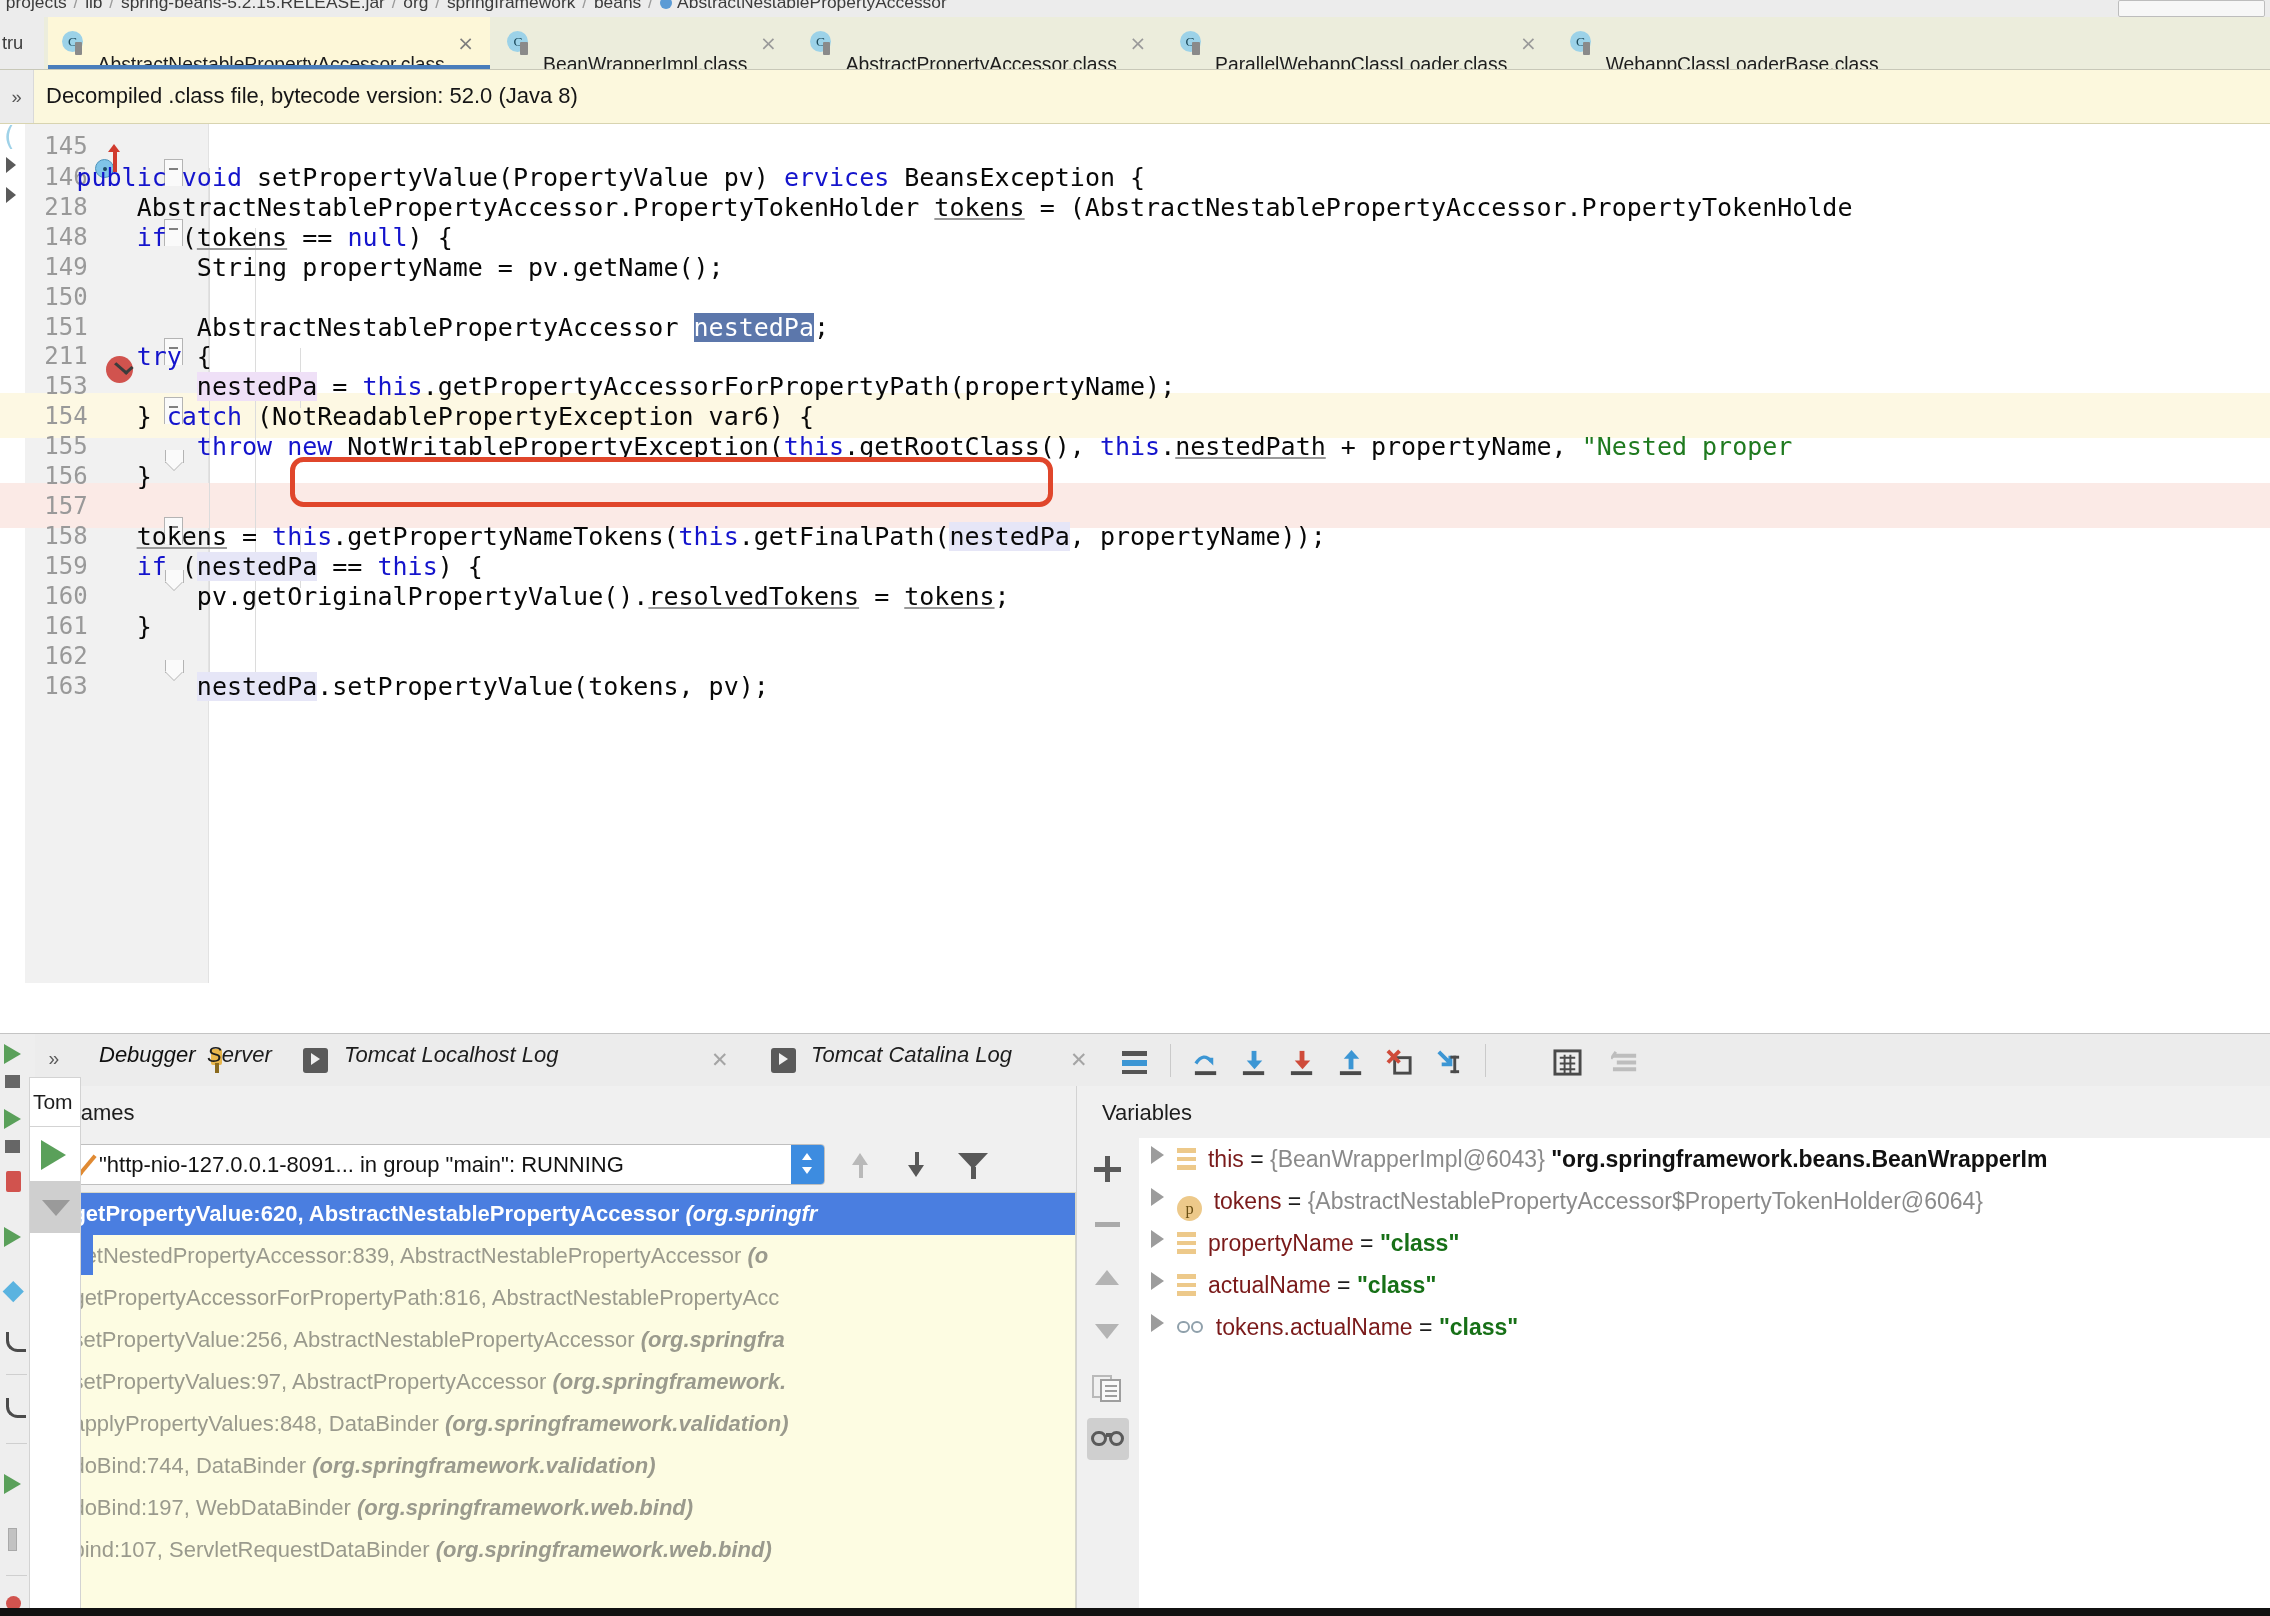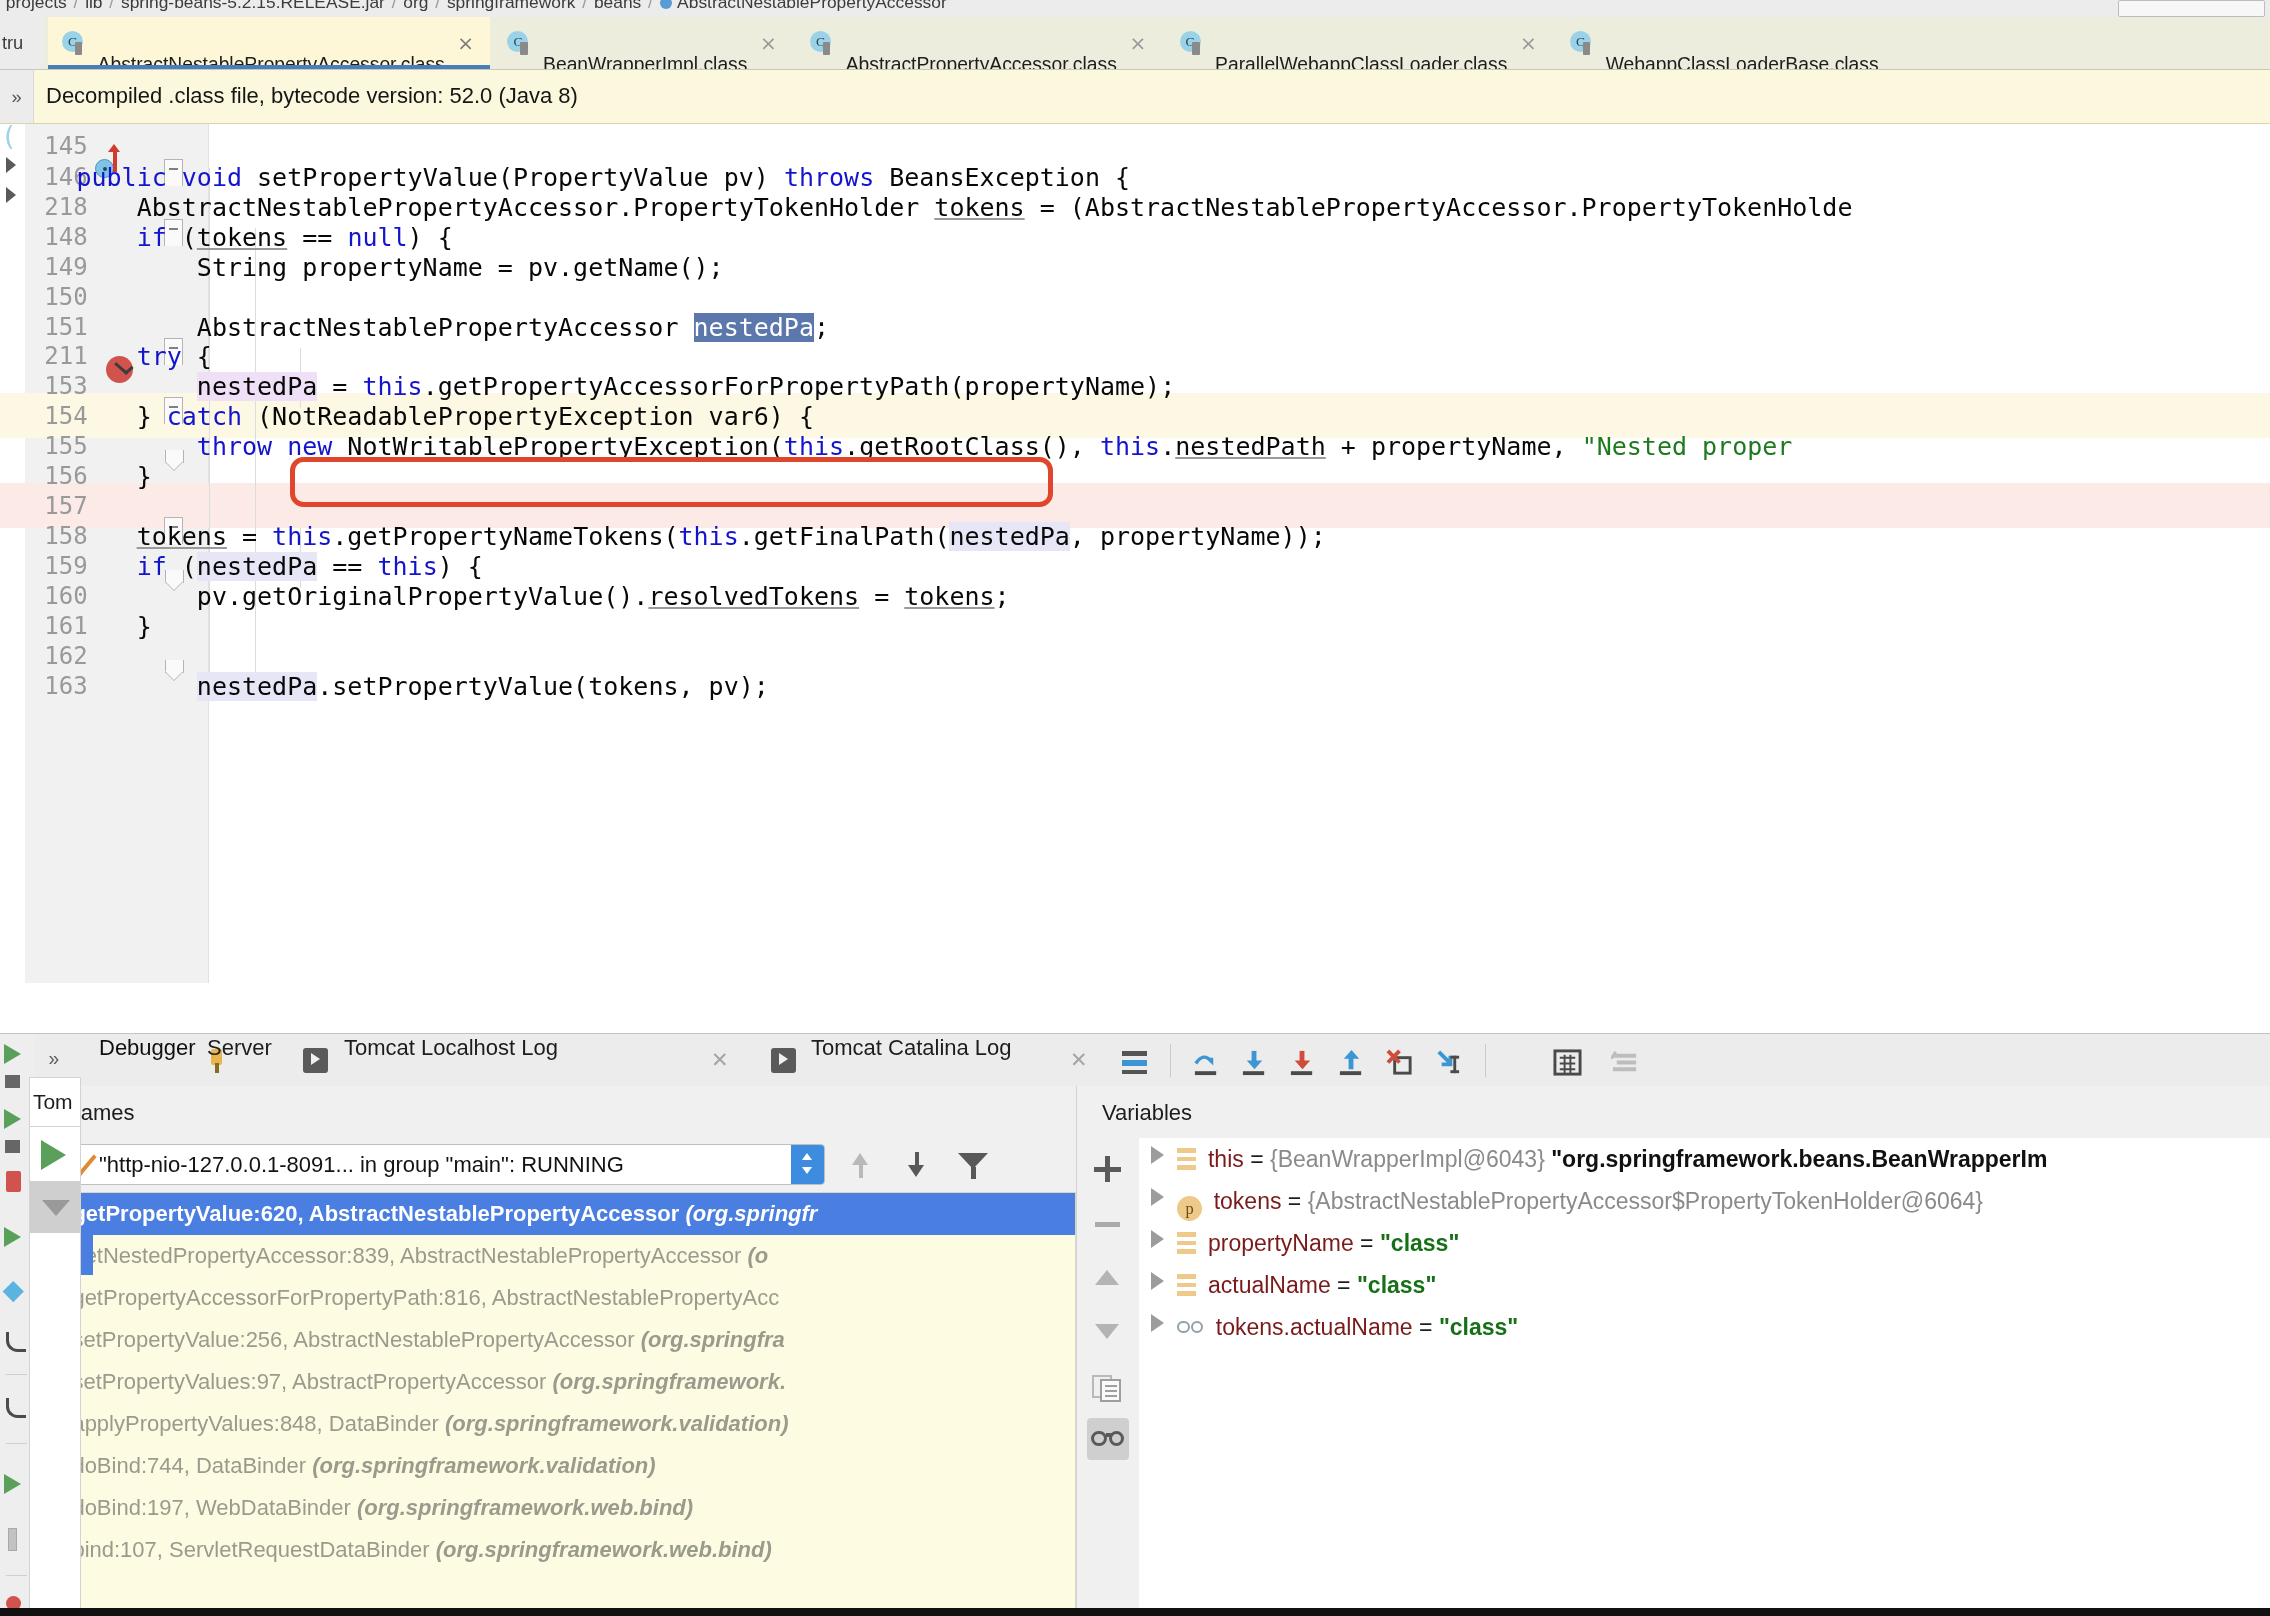--- a/index.html
+++ b/index.html
@@ -274,22 +274,23 @@
 
   .dw-tabbar {
     position: absolute; left: 35px; top: 0; right: 0; height: 52px;
     background: #ececec; border-bottom: 1px solid #d3d3d3;
   }
   .dw-expand {
     position: absolute; left: 13.5px; top: 13.5px;
     font-size: 19.3px; color: #5a5a5a;
   }
   .dw-tab {
-    position: absolute; top: 1px; font-size: 22px; color: #1d1d1d;
+    position: absolute; top: 8px; font-size: 22px; color: #1d1d1d;
     white-space: nowrap;
+    font-style: italic;
   }
   .dw-tab.sel { color: #101010; }
   .dw-runicon {
     position: absolute; top: 13.5px; width: 25px; height: 25px;
     background: #5a5a5a; border-radius: 2.9px;
   }
   .dw-runicon::after {
     content:""; position:absolute; left:7.7px; top:5.8px; width:0; height:0;
     border-top: 6.8px solid transparent; border-bottom: 6.8px solid transparent;
     border-left: 9.7px solid #f0f0f0;
@@ -672,21 +673,21 @@
         <div class="tip" style="top:10.6px;"></div>
       </div>
 
     <div class="iguide" style="left:209px; top:44px; height:521px;"></div>
     <div class="iguide" style="left:255px; top:104px; height:463px;"></div>
     <div class="iguide" style="left:300px; top:224px; height:60px;"></div>
     <div class="iguide" style="left:300px; top:404px; height:60px;"></div>
 
     <div class="code-line" style="left:0px; top:0px;"></div>
 
-    <div class="code-line" style="left:-44px; top:31px;"><span style="color:transparent;">        </span><span class="kw">public</span> <span class="kw">void</span> setPropertyValue(PropertyValue pv) <span class="kw">throws</span> BeansException {</div>
+    <div class="code-line" style="left:-44px; top:31px;"><span style="color:transparent;">        </span><span class="kw">public</span> <span class="kw">void</span> setPropertyValue(PropertyValue pv) <span class="kw">ervices</span> BeansException {</div>
 
     <div class="code-line" style="left:-44px; top:61px;"><span style="color:transparent;">            </span>AbstractNestablePropertyAccessor.PropertyTokenHolder <span class="fld">tokens</span> = (AbstractNestablePropertyAccessor.PropertyTokenHolde</div>
 
     <div class="code-line" style="left:-44px; top:91px;"><span style="color:transparent;">            </span><span class="kw">if</span> (<span class="fld">tokens</span> == <span class="kw">null</span>) {</div>
 
     <div class="code-line" style="left:-44px; top:121px;"><span style="color:transparent;">                </span>String propertyName = pv.getName();</div>
 
     <div class="code-line" style="left:0px; top:151px;"></div>
 
     <div class="code-line" style="left:-44px; top:181px;"><span style="color:transparent;">                </span>AbstractNestablePropertyAccessor <span class="sel-blue">nestedPa</span>;</div>

